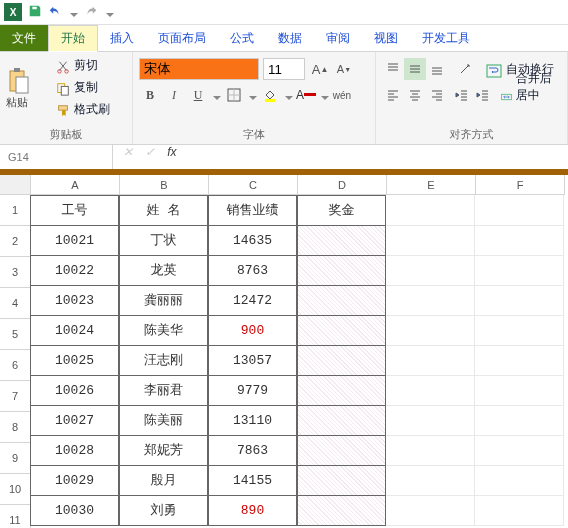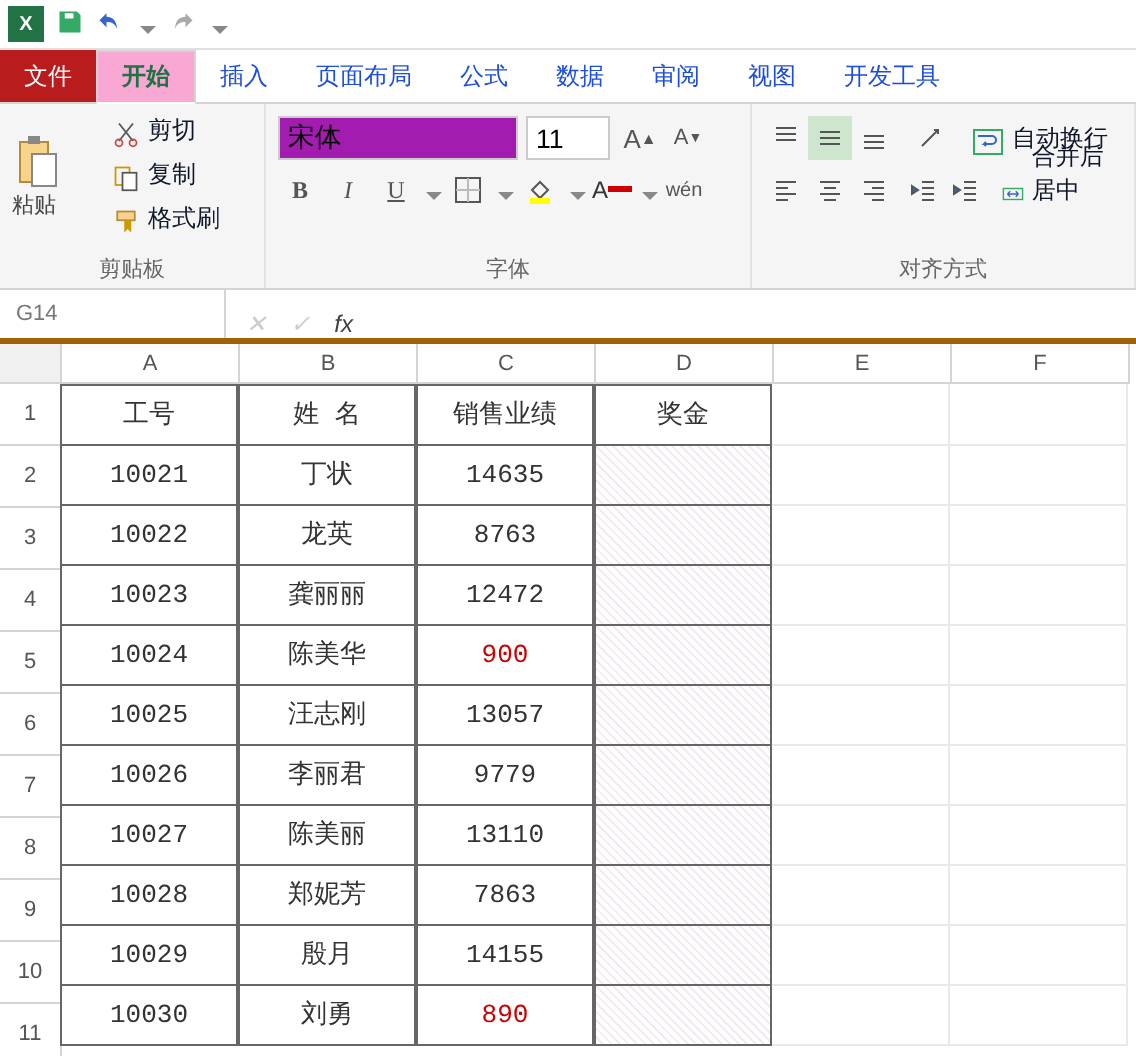--- a/index.html
+++ b/index.html
@@ -1,35 +1,35 @@
 <!DOCTYPE html>
 <html><head>
 <meta charset="utf-8">
 <style>
 html,body{margin:0;padding:0;font-family:"Microsoft YaHei","SimSun",sans-serif;font-size:12px;background:#fff;color:#333;overflow:hidden;width:568px;height:528px}
 .qat{height:24px;background:#fff;display:flex;align-items:center;padding:0 4px;gap:6px;border-bottom:1px solid #e0e0e0}
 .qat .xl{width:18px;height:18px;background:#217346;color:#fff;display:flex;align-items:center;justify-content:center;font-weight:bold;font-size:10px}
 .qat svg{width:14px;height:14px;fill:#555}
 .tabs{height:26px;display:flex;align-items:stretch;border-bottom:1px solid #d4d4d4}
 .tab{padding:0 12px;display:flex;align-items:center;font-size:12px;color:#1d4ed8;cursor:pointer}
-.tab.file{background:#b91c1c;color:#fff}
-.tab.active{background:#f9a8d4;border:1px solid #d4d4d4;border-bottom:1px solid #fff;margin-bottom:-1px;color:#217346;font-weight:700}
+.tab.file{background:#4d7c0f;color:#fff}
+.tab.active{background:#fef9c3;border:1px solid #d4d4d4;border-bottom:1px solid #fff;margin-bottom:-1px;color:#217346;font-weight:400}
 .ribbon{height:92px;background:#f5f5f5;border-bottom:1px solid #d4d4d4;display:flex}
 .group{border-right:1px solid #e2e2e2;padding:2px 6px 0;display:flex;flex-direction:column;position:relative}
 .glabel{position:absolute;bottom:2px;left:0;right:0;text-align:center;font-size:11px;color:#666}
 .btn{display:flex;align-items:flex-end;gap:4px;padding:2px 4px;font-size:12px;color:#0f172a;height:18px}
 .big{display:flex;flex-direction:column;align-items:flex-start;justify-content:center;width:44px;height:62px;font-size:11px;color:#444;margin-top:2px}
 .row{display:flex;align-items:center;gap:2px}
-.fontbox{width:110px;height:20px;border:1px solid #ccc;background:#a21caf;padding:0 4px;margin-right:2px}
+.fontbox{width:110px;height:20px;border:1px solid #ccc;background:#f97316;padding:0 4px;margin-right:2px}
 .sizebox{width:32px;height:20px;border:1px solid #ccc;background:#fff;padding:0 4px;margin-right:2px}
 .rb{width:22px;height:22px;display:flex;align-items:center;justify-content:center;color:#555}
 .rb.bold{font-weight:bold;font-family:"Times New Roman"}
 .rb.italic{font-style:italic;font-family:"Times New Roman"}
 .rb.under{text-decoration:underline;font-family:"Times New Roman"}
-.namebar{height:24px;border-bottom:3px solid #a16207;display:flex;align-items:flex-end}
+.namebar{height:24px;border-bottom:6px solid #a16207;display:flex;align-items:flex-start}
 .namebox{width:96px;border-right:1px solid #d4d4d4;padding:0 8px;height:100%;display:flex;align-items:center;font-size:11px;color:#777}
 .fxbar{display:flex;align-items:center;gap:12px;padding:0 10px;color:#bbb;font-style:italic}
 .sheet{position:relative}
 .colhdr{display:flex;height:20px}
 .hc{border-right:1px solid #d4d4d4;border-bottom:1px solid #d4d4d4;background:#fff;text-align:center;font-size:11px;color:#555;line-height:20px}
 .hc.corner{width:30px;background:#f0f0f0}
 .hc.c{width:88px}
 .rowhdr{position:absolute;left:0;top:20px}
 .rh{width:30px;height:30px;border-right:1px solid #d4d4d4;border-bottom:1px solid #d4d4d4;text-align:center;font-size:11px;color:#555;line-height:30px}
 .cells{position:absolute;left:30px;top:20px}

